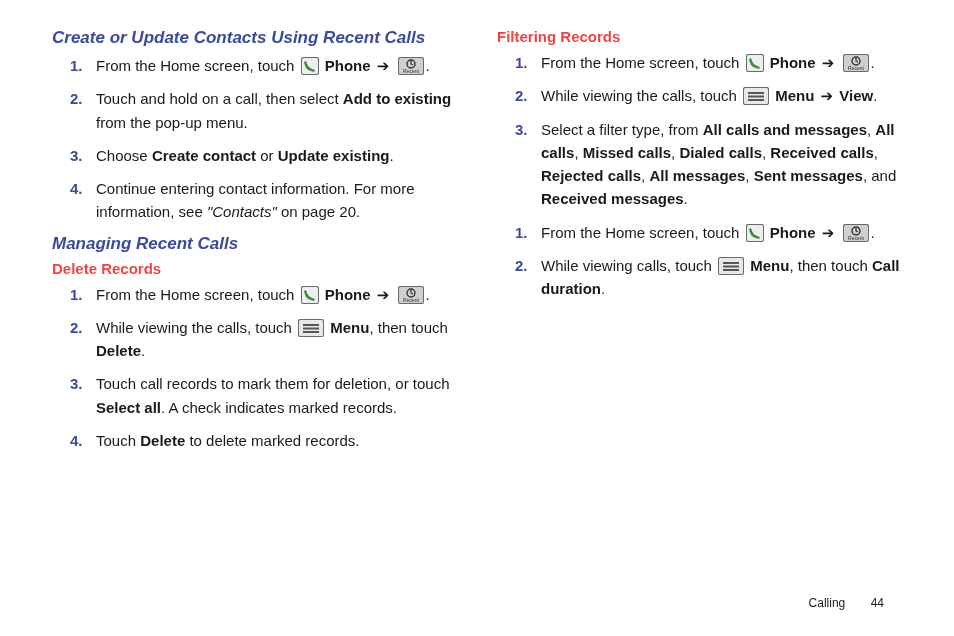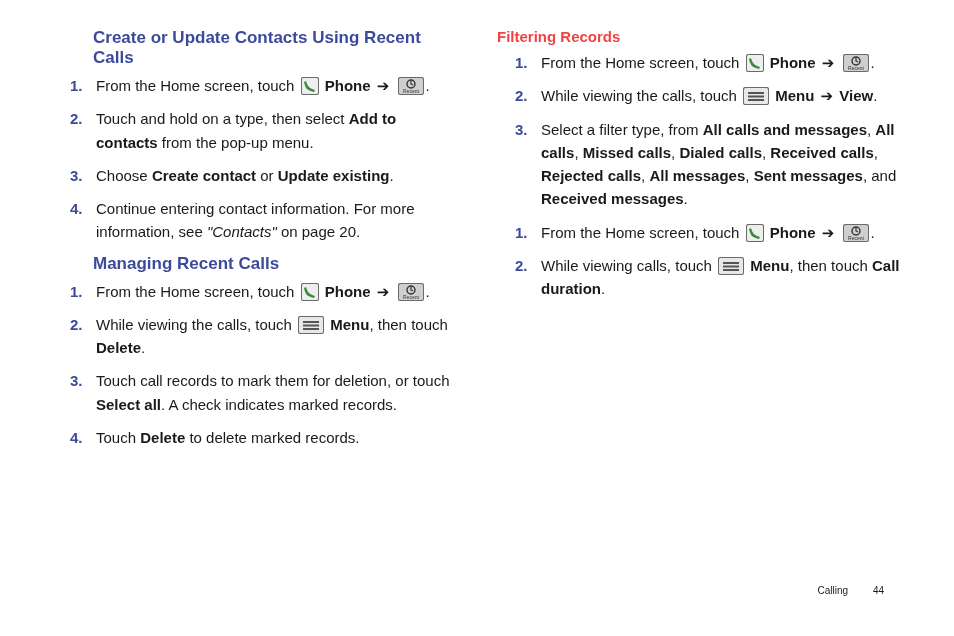--- a/index.html
+++ b/index.html
@@ -17,23 +17,23 @@
     display: flex;
     gap: 40px;
   }
   .col {
     flex: 1;
     min-width: 0;
   }
   .h1 {
     color: #3b4a9b;
     font-weight: bold;
+    font-style: italic;
     font-size: 17px;
     margin-bottom: 6px;
-    margin-left: 41px;
   }
   .h2 {
     color: #ef4444;
     font-weight: bold;
     font-size: 15px;
     margin-top: 4px;
     margin-bottom: 6px;
   }
   ol {
     list-style: none;
@@ -62,23 +62,23 @@
     margin: 0 2px;
   }
   .icon svg { display: block; }
   .para {
     margin-left: 16px;
     line-height: 1.55;
     margin-bottom: 6px;
   }
   .footer {
     position: absolute;
-    bottom: 40px;
+    bottom: 26px;
     right: 70px;
-    font-size: 10px;
+    font-size: 12px;
   }
   .footer .pageno {
     font-weight: normal;
     margin-left: 22px;
   }
 </style>
 </head>
 <body>
 
 <svg width="0" height="0" style="position:absolute">
@@ -116,31 +116,32 @@
         <span class="icon"><svg width="18" height="18">
               <use href="#ic-phone"></use>
             </svg></span>
         <span class="b">Phone</span>
         <span class="arrow">➔</span>
         <span class="icon"><svg width="26" height="18">
               <use href="#ic-recent"></use>
             </svg></span><span>.</span>
       </li>
       <li>
-        <span>Touch and hold on a type, then select </span><span class="b">Add to contacts</span><span> from the pop-up menu.</span>
+        <span>Touch and hold on a call, then select </span><span class="b">Add to existing</span><span> from the pop-up menu.</span>
       </li>
       <li>
         <span>Choose </span><span class="b">Create contact</span><span> or </span><span class="b">Update existing</span><span>.</span>
       </li>
       <li>
         <span>Continue entering contact information. For more information, see </span><span class="i">"Contacts"</span><span> on page 20.</span>
       </li>
     </ol>
 
     <div class="h1" style="margin-top:6px">Managing Recent Calls</div>
+    <div class="h2">Delete Records</div>
     <ol>
       <li>
         <span>From the Home screen, touch </span>
         <span class="icon"><svg width="18" height="18">
               <use href="#ic-phone"></use>
             </svg></span>
         <span class="b">Phone</span>
         <span class="arrow">➔</span>
         <span class="icon"><svg width="26" height="18">
               <use href="#ic-recent"></use>

